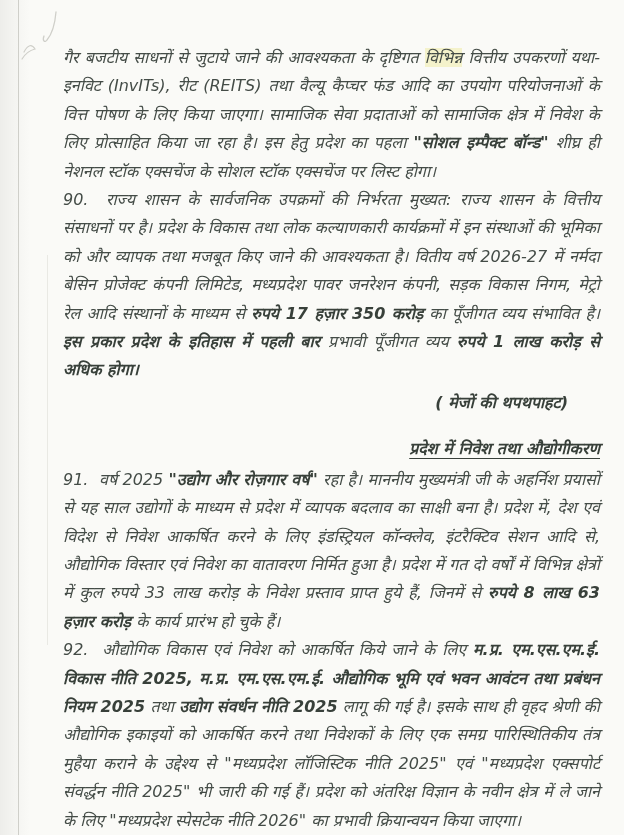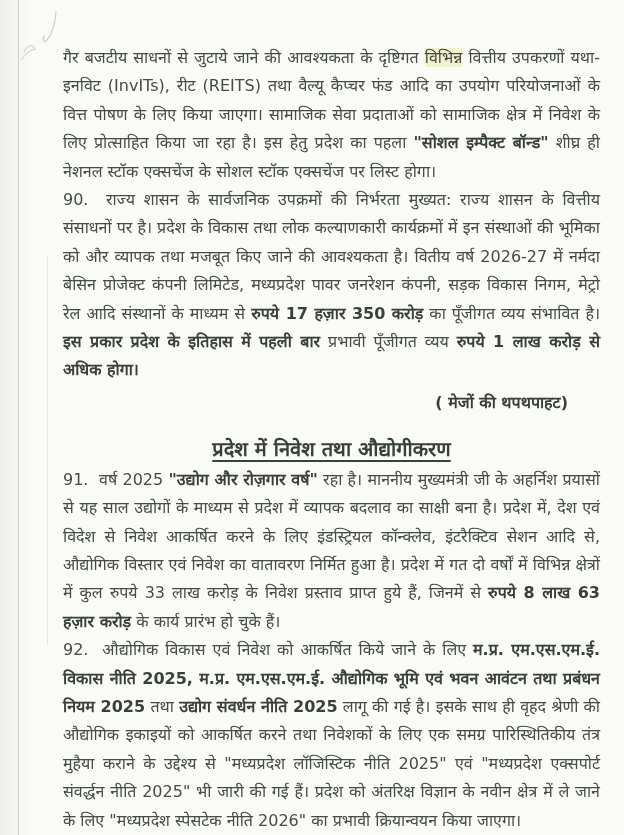--- a/index.html
+++ b/index.html
@@ -29,33 +29,34 @@
   .scan-line-faint{
     position:absolute;left:47px;top:255px;height:390px;width:1px;
     background:var(--scan-edge-faint);
   }
   .pencil-marks{position:absolute;left:6px;top:4px;opacity:.85;}
   .content{
     position:absolute;left:63px;right:24px;top:44px;
     color:var(--text);
     font-size:16px;line-height:28.4px;
     text-align:justify;
+    font-style:italic;
   }
   .para{margin:0;}
   .para b{font-weight:700;color:var(--bold-text);}
   .hl{background:var(--highlight);}
   .stage-direction{
     text-align:right;padding-right:32px;
     font-weight:700;color:var(--bold-text);
     margin:4px 0 18px 0;
   }
   .heading{
-    font-size:20px;font-weight:700;color:var(--bold-text);
+    font-size:16px;font-weight:700;color:var(--bold-text);
     text-decoration:underline;text-underline-offset:4px;
-    margin:2px 0 2px 0;text-align:center;line-height:28.4px;
+    margin:2px 0 2px 0;text-align:right;line-height:28.4px;
   }
 </style>
 </head>
 <body>
 
 <div class="page">
   <div class="scan-line-main"></div>
   <div class="scan-line-faint"></div>
   <svg class="pencil-marks" width="92" height="72" viewBox="0 0 92 72" aria-hidden="true">
     <path d="M50 8 C49 20 46 30 41 36 C39 39 36 37 38 32" fill="none" stroke="var(--pencil)" stroke-width="1.3" stroke-linecap="round"></path>

